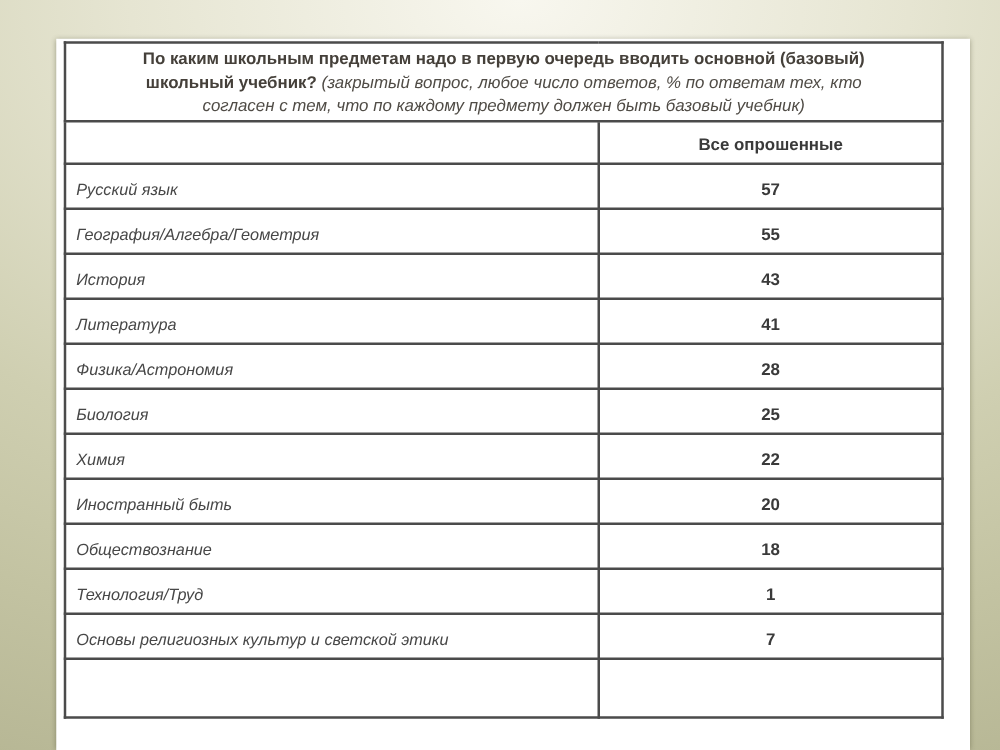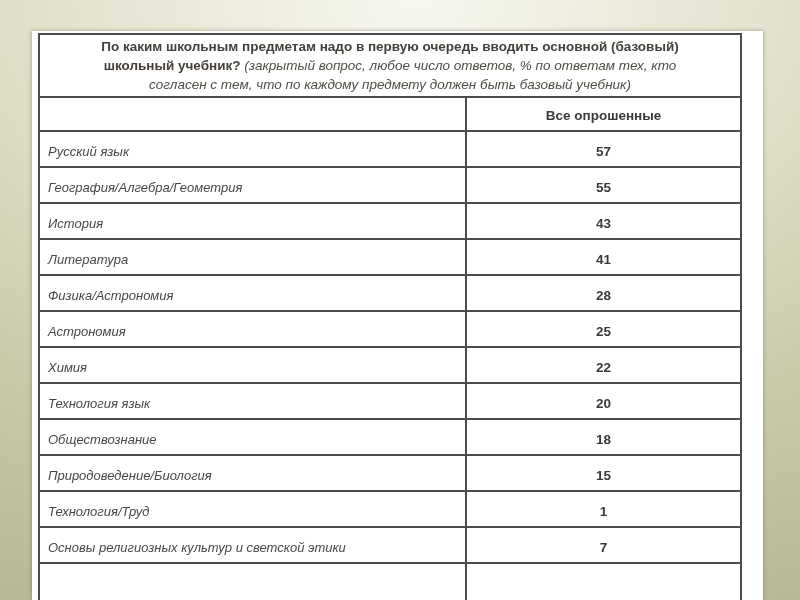--- a/index.html
+++ b/index.html
@@ -13,21 +13,21 @@
   .slide {
     position: relative;
     width: 800px;
     height: 600px;
     background: radial-gradient(ellipse 130% 110% at 52% 0%,
       #f8f7ef 0%, #e6e5d2 30%, #cfcfb1 60%, #c3c3a2 80%, #b7b795 100%);
     overflow: hidden;
   }
   .panel {
     position: absolute;
-    left: 32px;
+    left: 45px;
     top: 31px;
     width: 731px;
     height: 569px;
     background: #ffffff;
     box-shadow: 0 0 4px rgba(70, 70, 45, 0.45);
     overflow: hidden;
   }
   table.survey-table {
     position: absolute;
     left: 6px;
@@ -117,38 +117,34 @@
       </tr>
       <tr class="data-row">
         <td class="label-cell">Литература</td>
         <td class="value-cell">41</td>
       </tr>
       <tr class="data-row">
         <td class="label-cell">Физика/Астрономия</td>
         <td class="value-cell">28</td>
       </tr>
       <tr class="data-row">
-        <td class="label-cell">Астрономия</td>
+        <td class="label-cell">Биология</td>
         <td class="value-cell">25</td>
       </tr>
       <tr class="data-row">
         <td class="label-cell">Химия</td>
         <td class="value-cell">22</td>
       </tr>
       <tr class="data-row">
-        <td class="label-cell">Технология язык</td>
+        <td class="label-cell">Иностранный быть</td>
         <td class="value-cell">20</td>
       </tr>
       <tr class="data-row">
         <td class="label-cell">Обществознание</td>
         <td class="value-cell">18</td>
-      </tr>
-      <tr class="data-row">
-        <td class="label-cell">Природоведение/Биология</td>
-        <td class="value-cell">15</td>
       </tr>
       <tr class="data-row">
         <td class="label-cell">Технология/Труд</td>
         <td class="value-cell">1</td>
       </tr>
       <tr class="data-row">
         <td class="label-cell">Основы религиозных культур и светской этики</td>
         <td class="value-cell">7</td>
       </tr>
 

